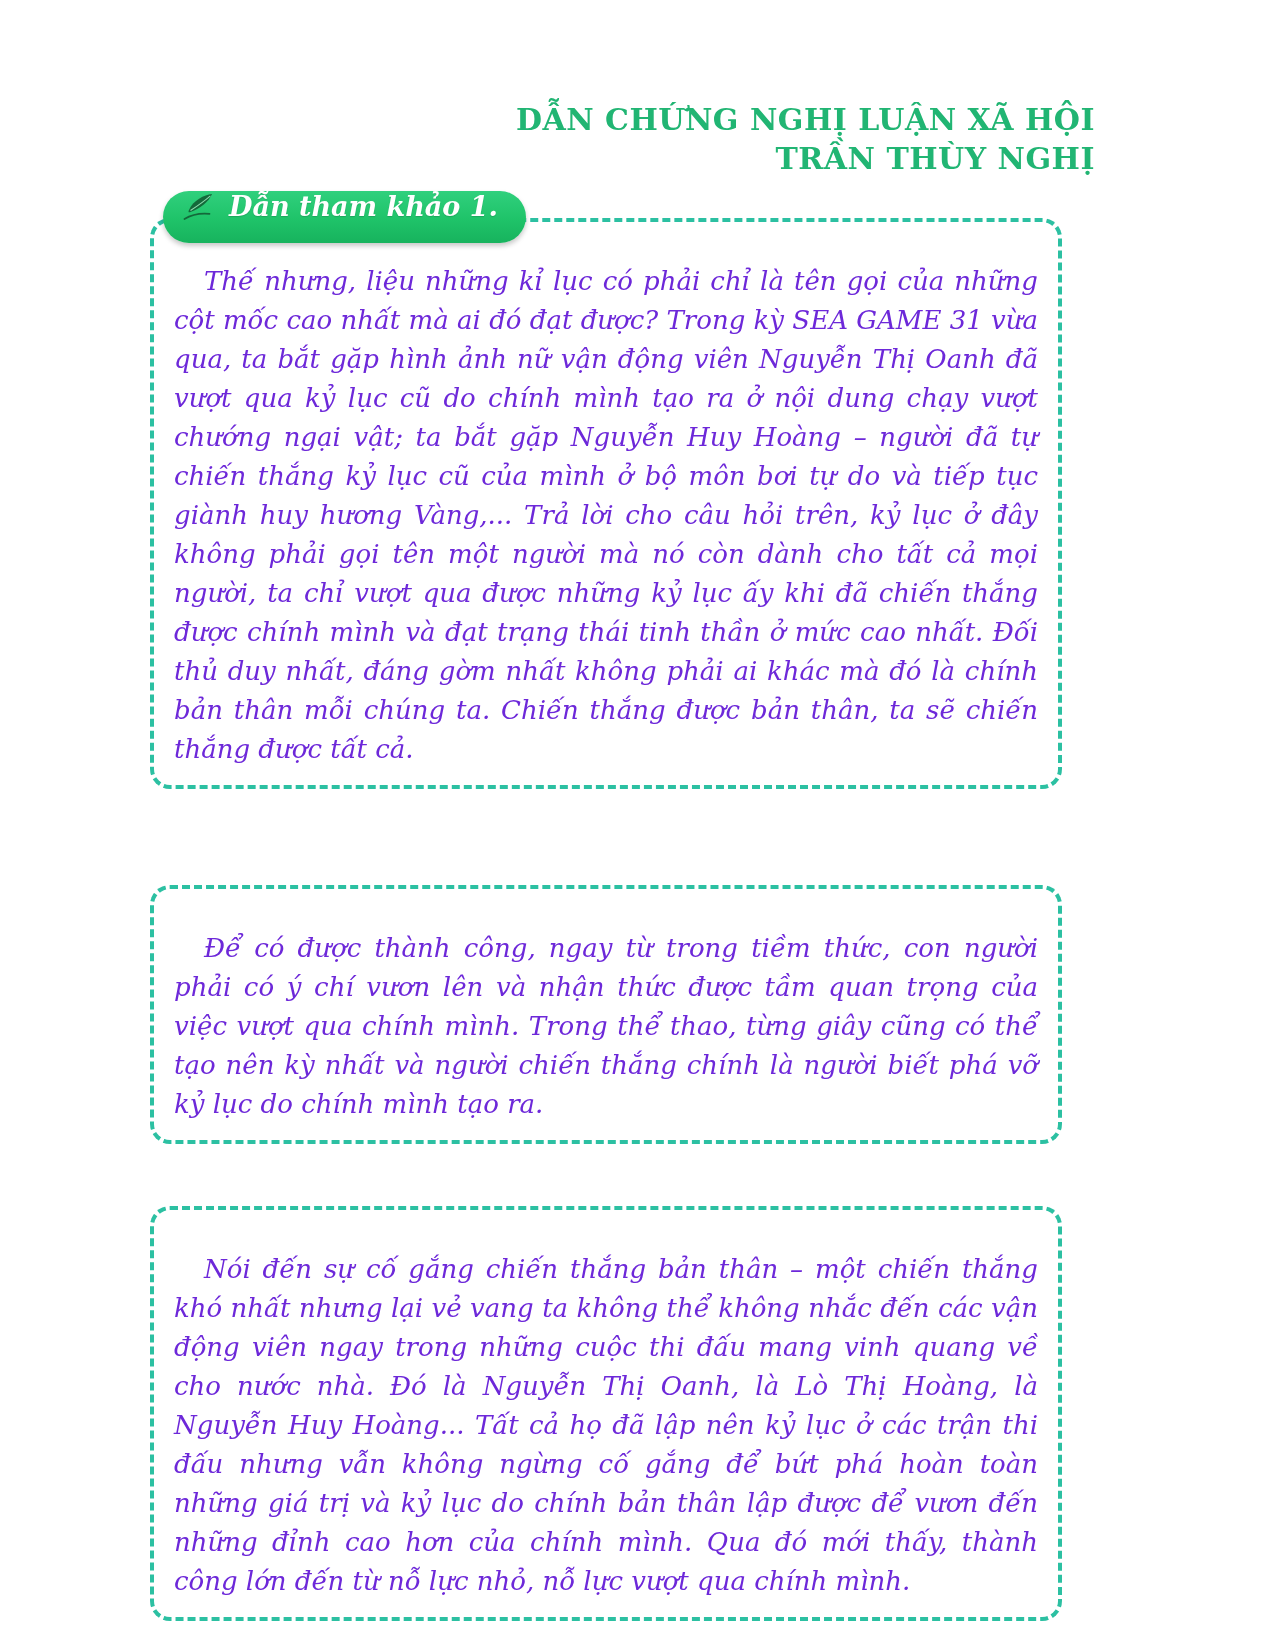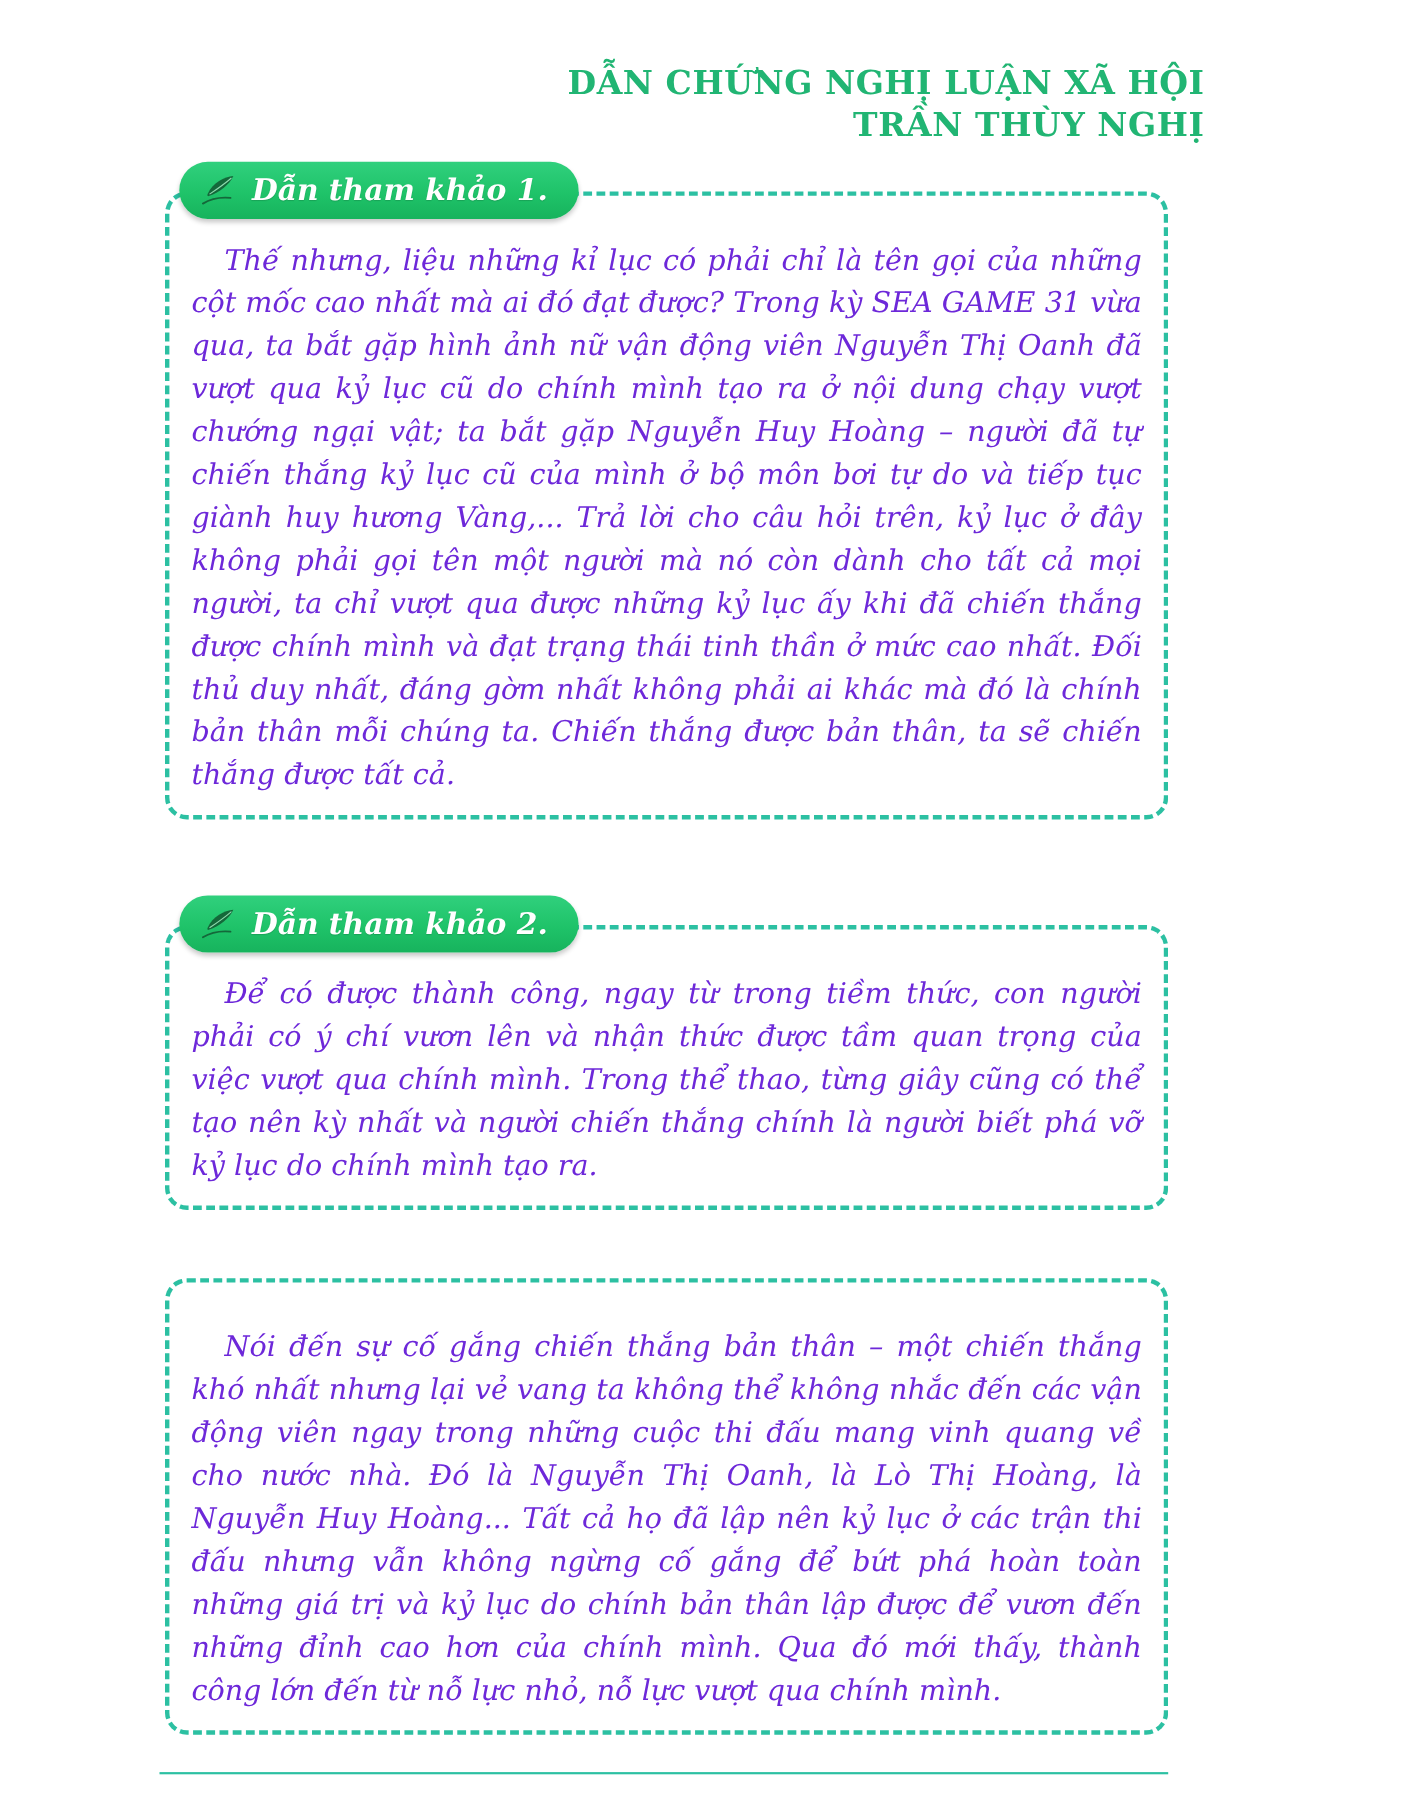--- a/index.html
+++ b/index.html
@@ -7,21 +7,21 @@
   body {
     width: 1275px;
     height: 1650px;
     overflow: hidden;
     font-family: "DejaVu Serif", serif;
     position: relative;
   }
   .page {
     width: 100%;
     height: 100%;
-    padding-top: 56px;
+    padding-top: 100px;
   }
 
   
   .doc-header {
     margin: 0 180px 0 150px;
     text-align: right;
     color: #21b573;
     font-weight: bold;
     font-size: 30px;
     line-height: 39px;
@@ -52,21 +52,20 @@
     text-align: justify;
     text-indent: 30px;
   }
 
   .pill {
     position: absolute;
     top: -27px;
     left: 13px;
     height: 52px;
     display: flex;
-    align-items: center;
     gap: 10px;
     padding: 0 28px 0 18px;
     background: linear-gradient(180deg, #30d07d 0%, #1fc369 55%, #17b35d 100%);
     border-radius: 26px;
     box-shadow: 0 3px 5px rgba(0,0,0,0.22);
     z-index: 2;
   }
   .pill-label {
     color: #ffffff;
     font-weight: bold;
@@ -108,30 +107,20 @@
         </svg>
       </span>
       <span class="pill-label">Dẫn tham khảo 1.</span>
     </div>
     <div class="dash-box">
       <p class="body-text">Thế nhưng, liệu những kỉ lục có phải chỉ là tên gọi của những cột mốc cao nhất mà ai đó đạt được? Trong kỳ SEA GAME 31 vừa qua, ta bắt gặp hình ảnh nữ vận động viên Nguyễn Thị Oanh đã vượt qua kỷ lục cũ do chính mình tạo ra ở nội dung chạy vượt chướng ngại vật; ta bắt gặp Nguyễn Huy Hoàng – người đã tự chiến thắng kỷ lục cũ của mình ở bộ môn bơi tự do và tiếp tục giành huy hương Vàng,... Trả lời cho câu hỏi trên, kỷ lục ở đây không phải gọi tên một người mà nó còn dành cho tất cả mọi người, ta chỉ vượt qua được những kỷ lục ấy khi đã chiến thắng được chính mình và đạt trạng thái tinh thần ở mức cao nhất. Đối thủ duy nhất, đáng gờm nhất không phải ai khác mà đó là chính bản thân mỗi chúng ta. Chiến thắng được bản thân, ta sẽ chiến thắng được tất cả.</p>
     </div>
   </section>
 
   <section class="ref-section sec-2">
-    <div class="pill">
-      <span class="quill">
-        <svg width="38" height="32" viewBox="0 0 44 36" aria-hidden="true">
-          <path d="M36 3 C27 4 14 10 9 22 C8.4 23.6 8.8 24.5 10.2 24.1 C22 20 32 12 36 3 Z" fill="#14683a"></path>
-          <path d="M34 5 C26 12 17 18 11 22" stroke="#8fd9ae" stroke-width="1.2" fill="none"></path>
-          <path d="M4 32 C12 27 22 25 33 26" stroke="#14683a" stroke-width="2" fill="none" stroke-linecap="round"></path>
-        </svg>
-      </span>
-      <span class="pill-label">Dẫn tham khảo 2.</span>
-    </div>
     <div class="dash-box">
       <p class="body-text">Để có được thành công, ngay từ trong tiềm thức, con người phải có ý chí vươn lên và nhận thức được tầm quan trọng của việc vượt qua chính mình. Trong thể thao, từng giây cũng có thể tạo nên kỳ nhất và người chiến thắng chính là người biết phá vỡ kỷ lục do chính mình tạo ra.</p>
     </div>
   </section>
 
   <section class="ref-section sec-3">
     <div class="dash-box">
       <p class="body-text">Nói đến sự cố gắng chiến thắng bản thân – một chiến thắng khó nhất nhưng lại vẻ vang ta không thể không nhắc đến các vận động viên ngay trong những cuộc thi đấu mang vinh quang về cho nước nhà. Đó là Nguyễn Thị Oanh, là Lò Thị Hoàng, là Nguyễn Huy Hoàng... Tất cả họ đã lập nên kỷ lục ở các trận thi đấu nhưng vẫn không ngừng cố gắng để bứt phá hoàn toàn những giá trị và kỷ lục do chính bản thân lập được để vươn đến những đỉnh cao hơn của chính mình. Qua đó mới thấy, thành công lớn đến từ nỗ lực nhỏ, nỗ lực vượt qua chính mình.</p>
     </div>
   </section>

